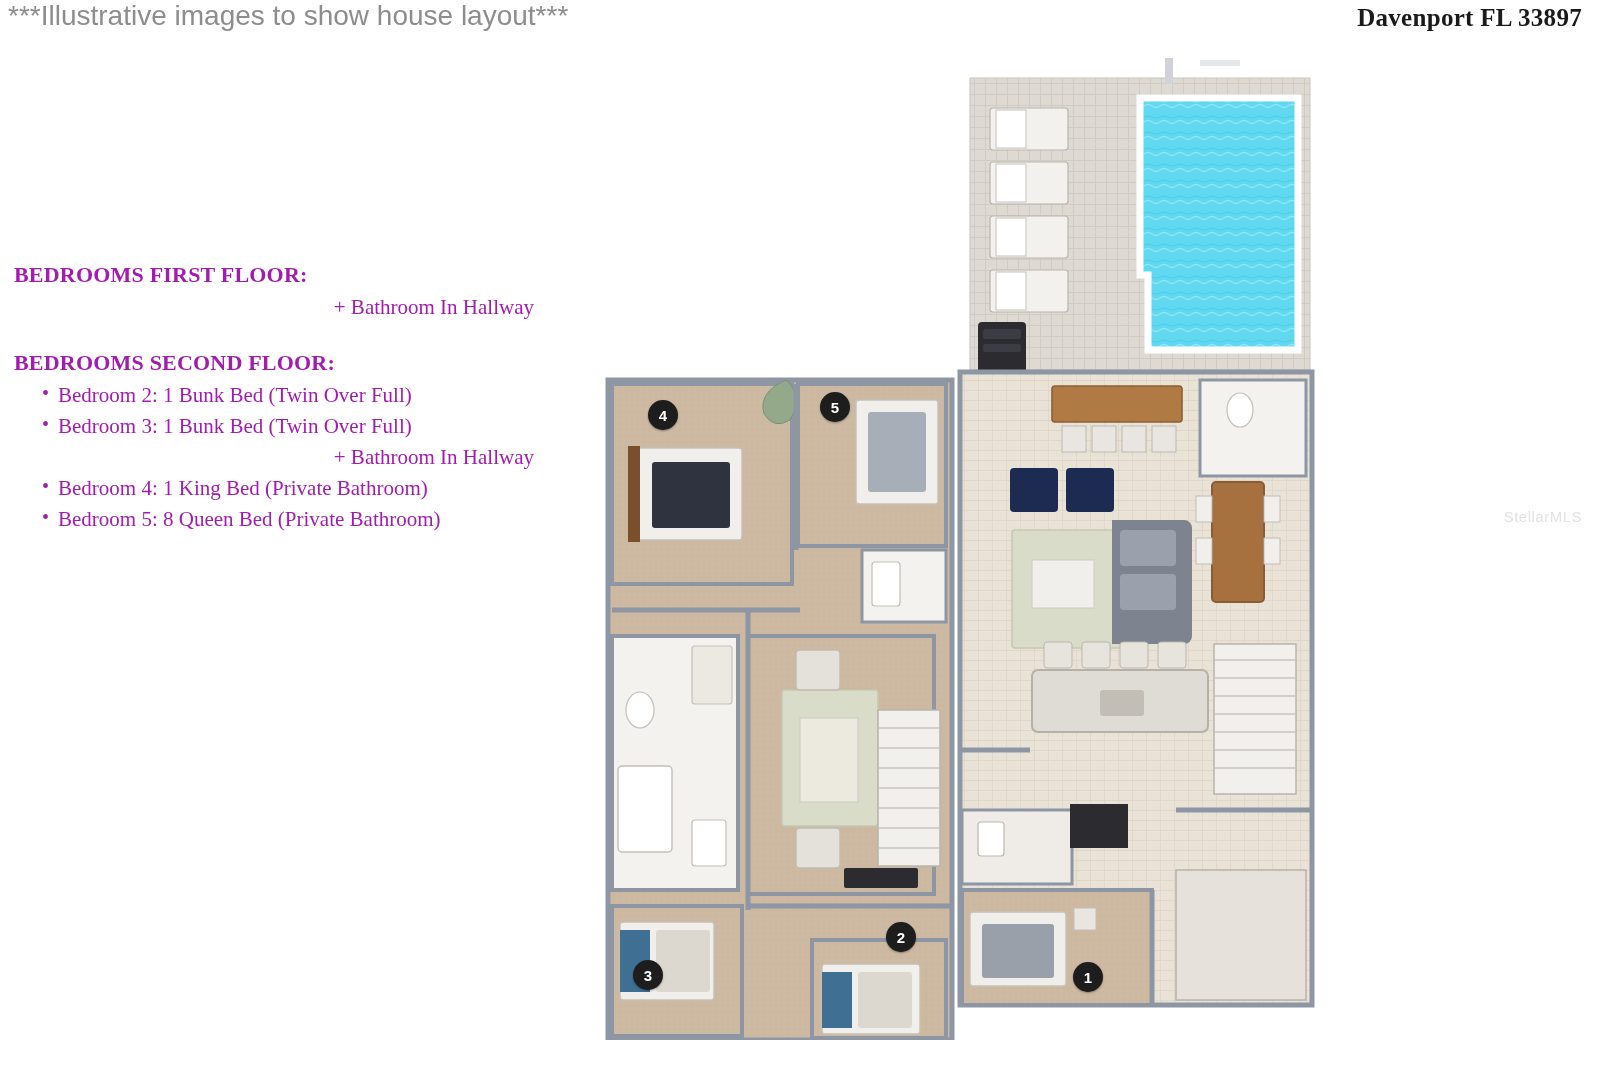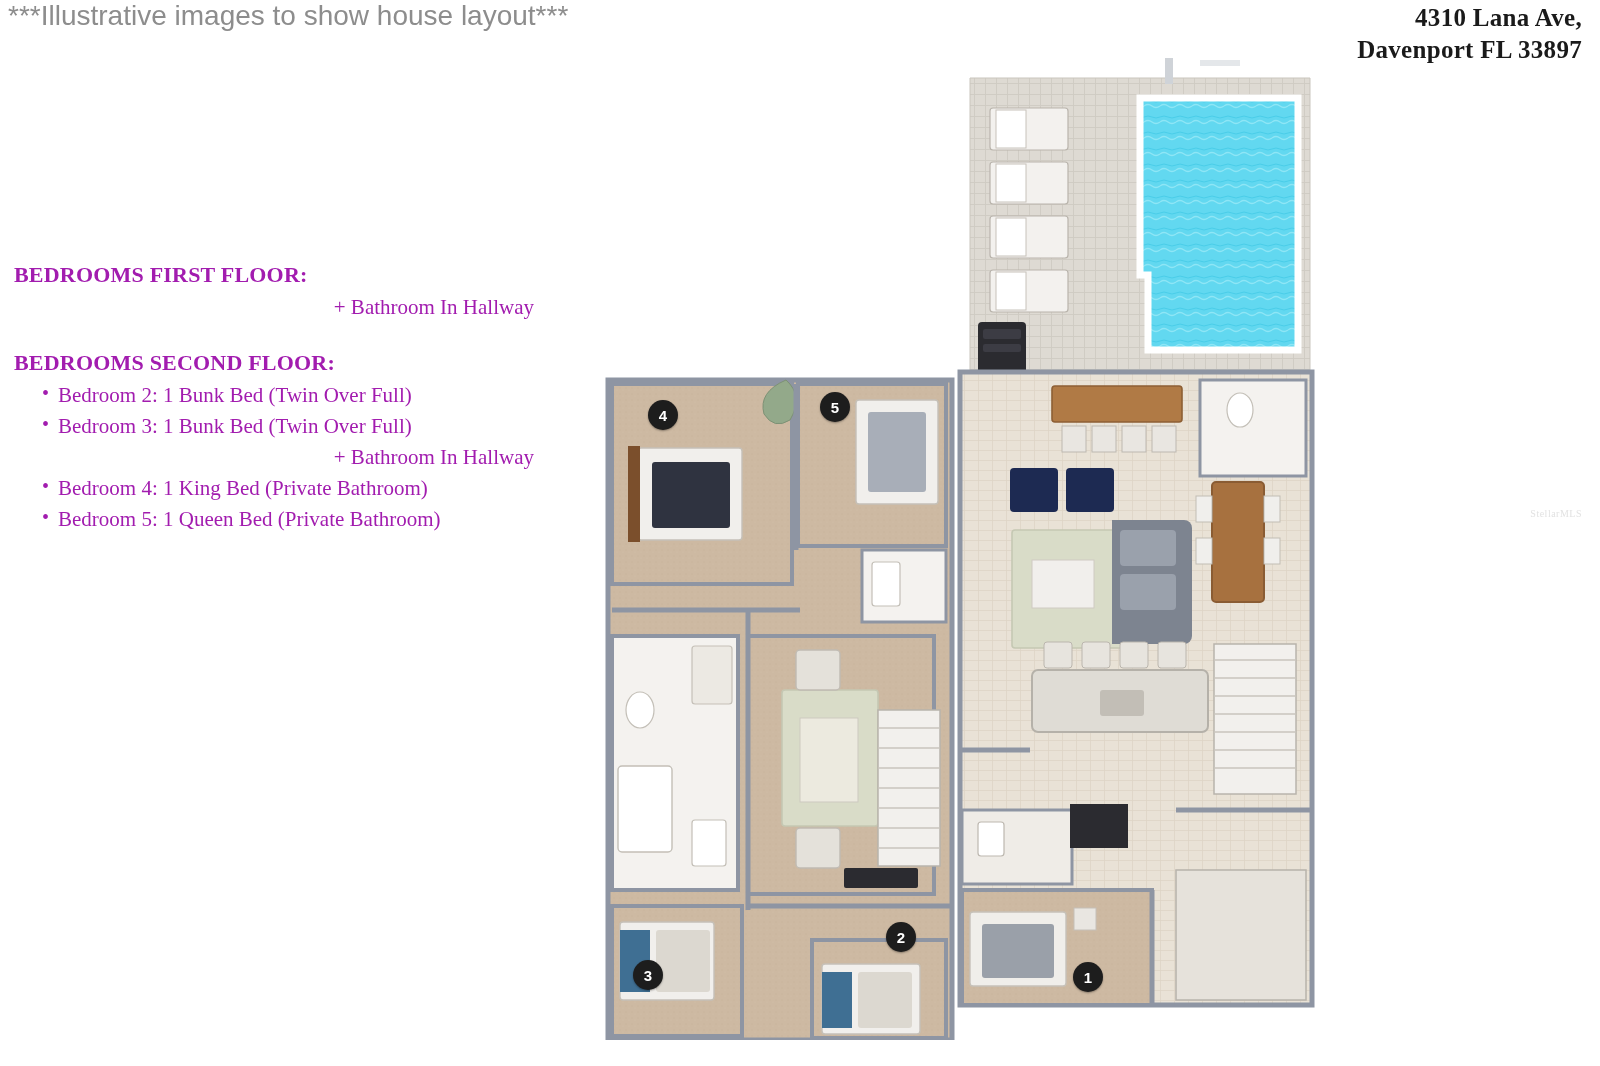--- a/index.html
+++ b/index.html
@@ -82,22 +82,22 @@
   .legend .group {
     margin-bottom: 26px;
   }
   .legend .group:last-child { margin-bottom: 0; }
 
   
   .watermark {
     position: absolute;
     right: 18px;
     top: 508px;
-    font-family: Liberation Serif, serif;
-    font-size: 10px;
+    font-family: Liberation Sans, sans-serif;
+    font-size: 15px;
     color: #e2e2e2;
     letter-spacing: 0.5px;
     user-select: none;
   }
 
   
   .plan {
     position: absolute;
     left: 600px;
     top: 50px;
@@ -127,41 +127,40 @@
   .b3 { left: 633px; top: 960px; }
   .b4 { left: 648px; top: 400px; }
   .b5 { left: 820px; top: 392px; }
 </style>
 </head>
 <body>
 
 <div class="illustrative-note">***Illustrative images to show house layout***</div>
 
 <div class="address-block">
-  <div>4310  Lana Ave,</div>
   <div>Davenport FL 33897</div>
 </div>
 
 <div class="legend">
 
   <div class="group">
     <h3>BEDROOMS FIRST FLOOR:</h3>
     <p class="plusline">+ Bathroom In Hallway</p>
   </div>
 
   <div class="group">
     <h3>BEDROOMS SECOND FLOOR:</h3>
     <ul>
       <li>Bedroom 2: 1 Bunk Bed (Twin Over Full)</li>
       <li>Bedroom 3: 1 Bunk Bed (Twin Over Full)</li>
     </ul>
     <p class="plusline">+ Bathroom In Hallway</p>
     <ul>
       <li>Bedroom 4: 1 King Bed (Private Bathroom)</li>
-      <li>Bedroom 5: 1 Queen Bed (Private Bathroom)</li>
+      <li>Bedroom 5: 8 Queen Bed (Private Bathroom)</li>
     </ul>
   </div>
 
 </div>
 
 <div class="watermark">StellarMLS</div>
 
 <div class="plan">
   <svg width="720" height="990" viewBox="0 0 720 990" xmlns="http://www.w3.org/2000/svg">
     <defs>

